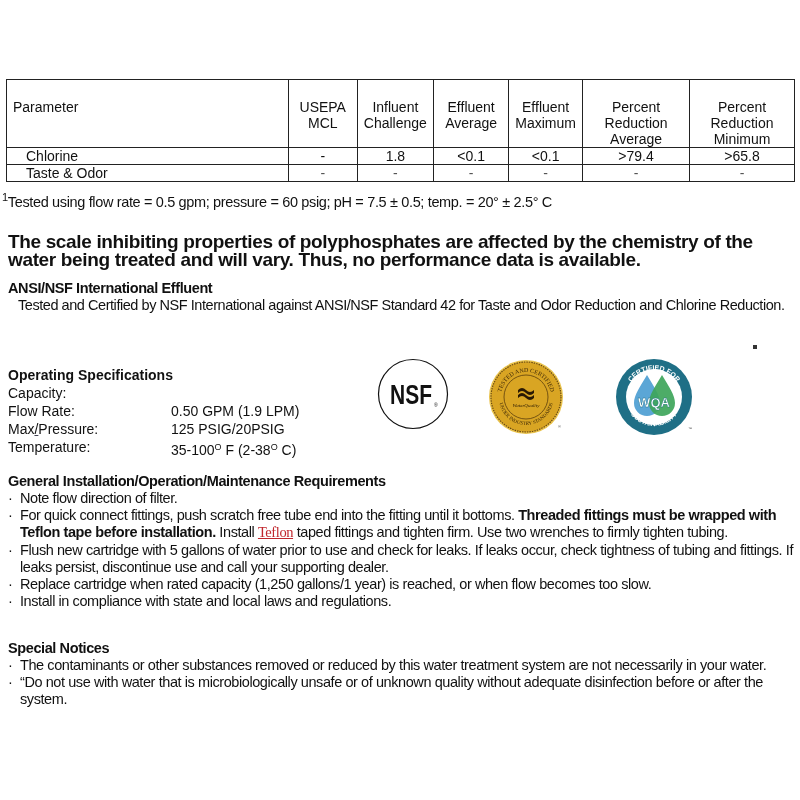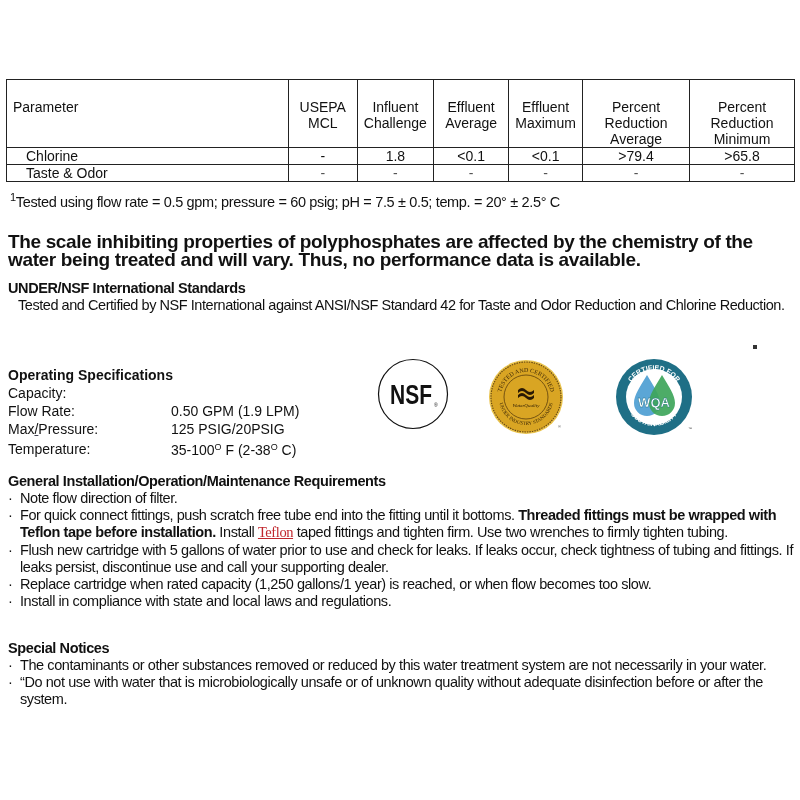--- a/index.html
+++ b/index.html
@@ -10,31 +10,31 @@
     .spec-table td, .spec-table th { border: 1px solid #222; padding: 0 4px; vertical-align: top; font-weight: normal; line-height: 16px; }
     .spec-table .title-row th { background: #5b5b5b; color: #fff; font-weight: bold; text-align: center; height: 17px; line-height: 17px; border: 2px solid #3a3a3a; font-size: 14px; }
     .spec-table .hdr th { text-align: center; height: 48px; padding-top: 19px; }
     .spec-table .hdr th.param { text-align: left; padding-left: 6px; }
     .spec-table td { text-align: center; height: 16px; }
     .spec-table td.param { text-align: left; padding-left: 19px; }
     .spec-table td.dash { color: #555; }
 
     .c-param { width: 266px; } .c-mcl { width: 65px; } .c-inf { width: 69px; } .c-eavg { width: 71px; } .c-emax { width: 67px; } .c-pravg { width: 101px; } .c-prmin { width: 99px; }
 
-    .footnote { position: absolute; left: 10px; top: 191px; font-size: 14.5px; letter-spacing: -0.35px; }
+    .footnote { position: absolute; left: 2px; top: 191px; font-size: 14.5px; letter-spacing: -0.35px; }
     .footnote sup { font-size: 11px; vertical-align: 6px; }
 
     .bold-para { position: absolute; left: 8px; top: 233px; width: 790px; font-size: 19px; font-weight: bold; line-height: 18px; letter-spacing: -0.35px; }
 
     .ansi-h { position: absolute; left: 8px; top: 280px; font-size: 14.5px; font-weight: bold; letter-spacing: -0.4px; }
     .ansi-p { position: absolute; left: 18px; top: 297px; width: 790px; font-size: 14.5px; line-height: 17px; letter-spacing: -0.45px; }
 
     .ops-h { position: absolute; left: 8px; top: 367px; font-size: 14px; font-weight: bold; }
     .ops-grid { position: absolute; left: 8px; top: 384px; font-size: 14px; line-height: 18px; }
-    .ops-row { display: flex; align-items: center; }
+    .ops-row { display: flex; }
     .ops-label { width: 163px; }
     .ops-value sup { font-size: 9px; vertical-align: 5px; }
     .ul-slash { text-decoration: underline; text-decoration-color: #445; }
 
     .logo { position: absolute; }
     .logo-nsf { left: 377px; top: 358px; width: 72px; height: 72px; }
     .logo-wq { left: 487px; top: 358px; width: 78px; height: 78px; }
     .logo-wqa { left: 614px; top: 357px; width: 82px; height: 82px; }
     .stray-mark { position: absolute; left: 753px; top: 345px; width: 4px; height: 4px; background: #333; }
 
@@ -91,21 +91,21 @@
   </tr>
 </tbody>
   </table>
 
 <div class="footnote">
   <sup>1</sup><span>Tested using flow rate = 0.5 gpm; pressure = 60 psig; pH = 7.5 ± 0.5; temp. = 20° ± 2.5° C</span>
 </div>
 
 <div class="bold-para">The scale inhibiting properties of polyphosphates are affected by the chemistry of the water being treated and will vary.  Thus, no performance data is available.</div>
 
-<div class="ansi-h">UNDER/NSF International Standards</div>
+<div class="ansi-h">ANSI/NSF International Effluent</div>
 <div class="ansi-p">Tested and Certified by NSF International against ANSI/NSF Standard 42 for Taste and Odor Reduction and Chlorine Reduction.</div>
 
 <div class="ops-h">Operating Specifications</div>
 <div class="ops-grid">
   <div class="ops-row">
     <span class="ops-label">Capacity:</span>
   </div>
   <div class="ops-row">
     <span class="ops-label">Flow Rate:</span>
     <span class="ops-value">0.50 GPM (1.9 LPM)</span>

